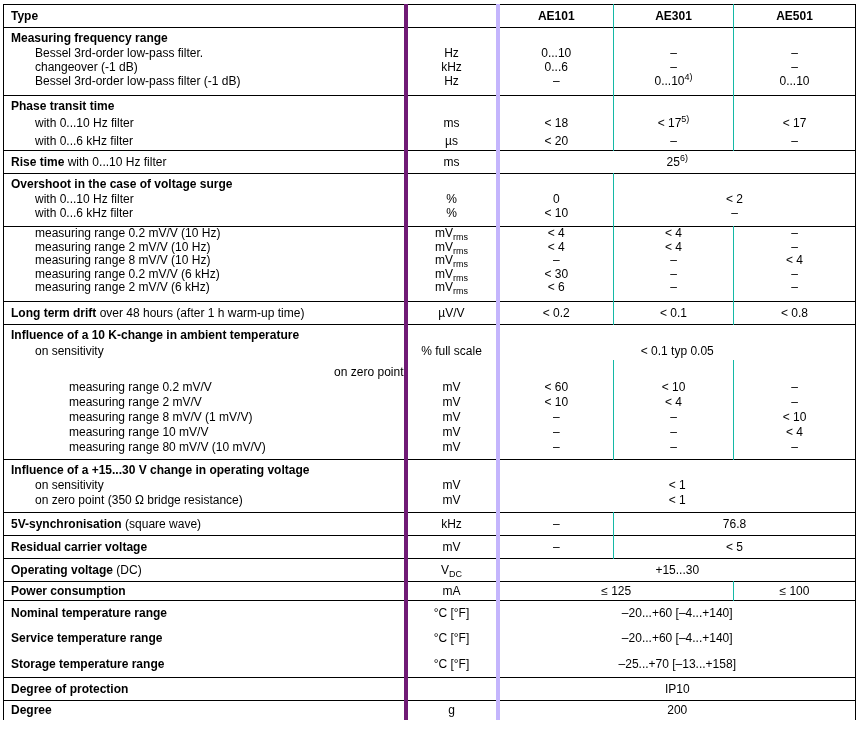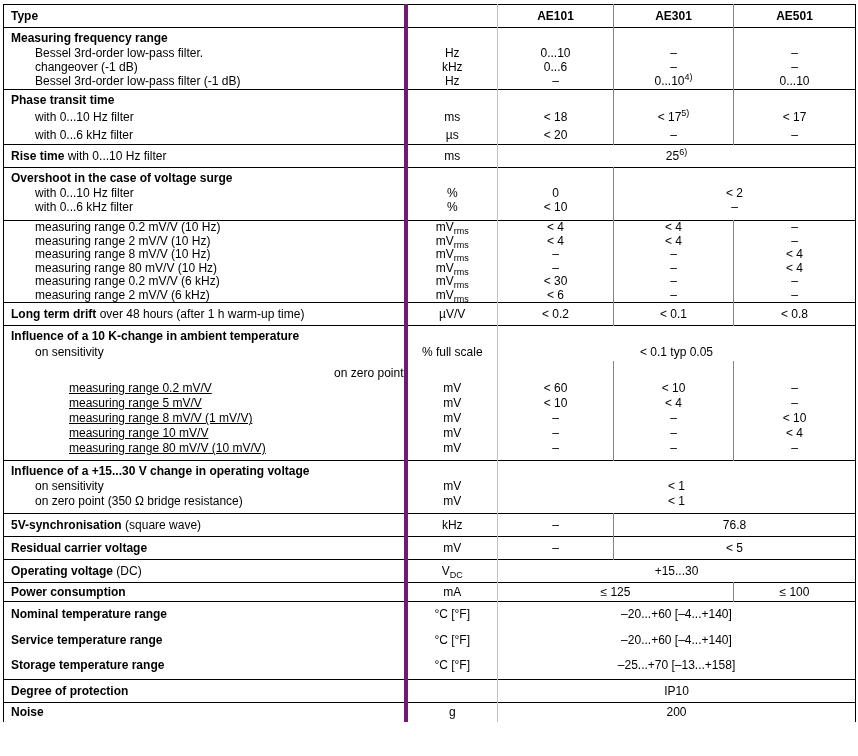--- a/index.html
+++ b/index.html
@@ -2,41 +2,41 @@
 <html><head>
 <meta charset="utf-8">
 <style>
   html,body{margin:0;padding:0;background:#fff;}
   body{width:858px;height:756px;overflow:hidden;font-family:"Liberation Sans",sans-serif;color:#000;}
   table{border-collapse:collapse;table-layout:fixed;width:852px;margin:4px 0 0 3px;
         border:1.5px solid #000;border-bottom:none;}
   td{font-size:12px;padding:0;vertical-align:bottom;}
   tbody{border-top:1px solid #000;}
   .lab{text-align:left;padding-left:7px;border-right:4px solid #701a75;overflow:hidden;white-space:nowrap;}
-  .unit{text-align:center;border-right:1px solid #c4b5fd;}
+  .unit{text-align:center;border-right:4px solid #c4b5fd;}
   .v{text-align:center;}
   .bR{border-right:1px solid #14b8a6;}
   .b{font-weight:bold;}
   .i1{padding-left:31px;}
-  .i2{padding-left:65px;text-decoration:underline;}
+  .i2{padding-left:65px;}
   sup,sub{font-size:9px;line-height:0;}
   tr.tt td{padding-top:3px;line-height:15px;}
   tr.r13 td{line-height:13.5px;margin-top:32px;}
   tr.r14 td{line-height:14px;}
   tr.r15 td{line-height:15px;}
   tr.r16 td{line-height:16px;text-align:right;}
   tr.r17 td{line-height:17px;}
   tr.r18 td{line-height:18px;}
   tr.r19 td{line-height:19px;}
   tr.r22 td{line-height:22px;}
   tr.r26 td{line-height:25.5px;margin-left:24px;}
   tr.pt4 td{padding-top:4px;}
   tr.pb4 td{padding-bottom:4px;}
   tr.pb5 td{padding-bottom:5px;}
-  tr.pb6 td{padding-bottom:0;}
+  tr.pb6 td{padding-bottom:6px;}
 </style>
 </head>
 <body>
 
 <table>
   <colgroup>
     <col style="width:402px">
       <col style="width:92px">
       <col style="width:116px">
       <col style="width:120px">
@@ -153,27 +153,20 @@
       <td class="v">–</td>
     </tr>
     <tr class="r13">
       <td class="lab i1">measuring range 8 mV/V (10 Hz)</td>
       <td class="unit"><span>mV</span><sub>rms</sub></td>
       <td class="v bR">–</td>
       <td class="v bR">–</td>
       <td class="v">&lt; 4</td>
     </tr>
     <tr class="r13">
-      <td class="lab i1">measuring range 80 mV/V (10 Hz)</td>
-      <td class="unit"><span>mV</span><sub>rms</sub></td>
-      <td class="v bR">–</td>
-      <td class="v bR">–</td>
-      <td class="v">&lt; 4</td>
-    </tr>
-    <tr class="r13">
       <td class="lab i1">measuring range 0.2 mV/V (6 kHz)</td>
       <td class="unit"><span>mV</span><sub>rms</sub></td>
       <td class="v bR">&lt; 30</td>
       <td class="v bR">–</td>
       <td class="v">–</td>
     </tr>
     <tr class="r13 pb6">
       <td class="lab i1">measuring range 2 mV/V (6 kHz)</td>
       <td class="unit"><span>mV</span><sub>rms</sub></td>
       <td class="v bR">&lt; 6</td>
@@ -211,21 +204,21 @@
       <td class="v"></td>
     </tr>
     <tr class="r15">
       <td class="lab i2">measuring range 0.2 mV/V</td>
       <td class="unit">mV</td>
       <td class="v bR">&lt; 60</td>
       <td class="v bR">&lt; 10</td>
       <td class="v">–</td>
     </tr>
     <tr class="r15">
-      <td class="lab i2">measuring range 5 mV/V</td>
+      <td class="lab i2">measuring range 2 mV/V</td>
       <td class="unit">mV</td>
       <td class="v bR">&lt; 10</td>
       <td class="v bR">&lt; 4</td>
       <td class="v">–</td>
     </tr>
     <tr class="r15">
       <td class="lab i2">measuring range 8 mV/V (1 mV/V)</td>
       <td class="unit">mV</td>
       <td class="v bR">–</td>
       <td class="v bR">–</td>
@@ -321,18 +314,18 @@
   <tbody>
     <tr class="r22">
       <td class="lab b">Degree of protection</td>
       <td class="unit"></td>
       <td class="v" colspan="3">IP10</td>
     </tr>
   </tbody>
 
   <tbody>
     <tr class="r19">
-      <td class="lab b">Noise</td>
+      <td class="lab b">Degree</td>
       <td class="unit">g</td>
       <td class="v" colspan="3">200</td>
     </tr>
   </tbody>
 </table>
 
 </body></html>

